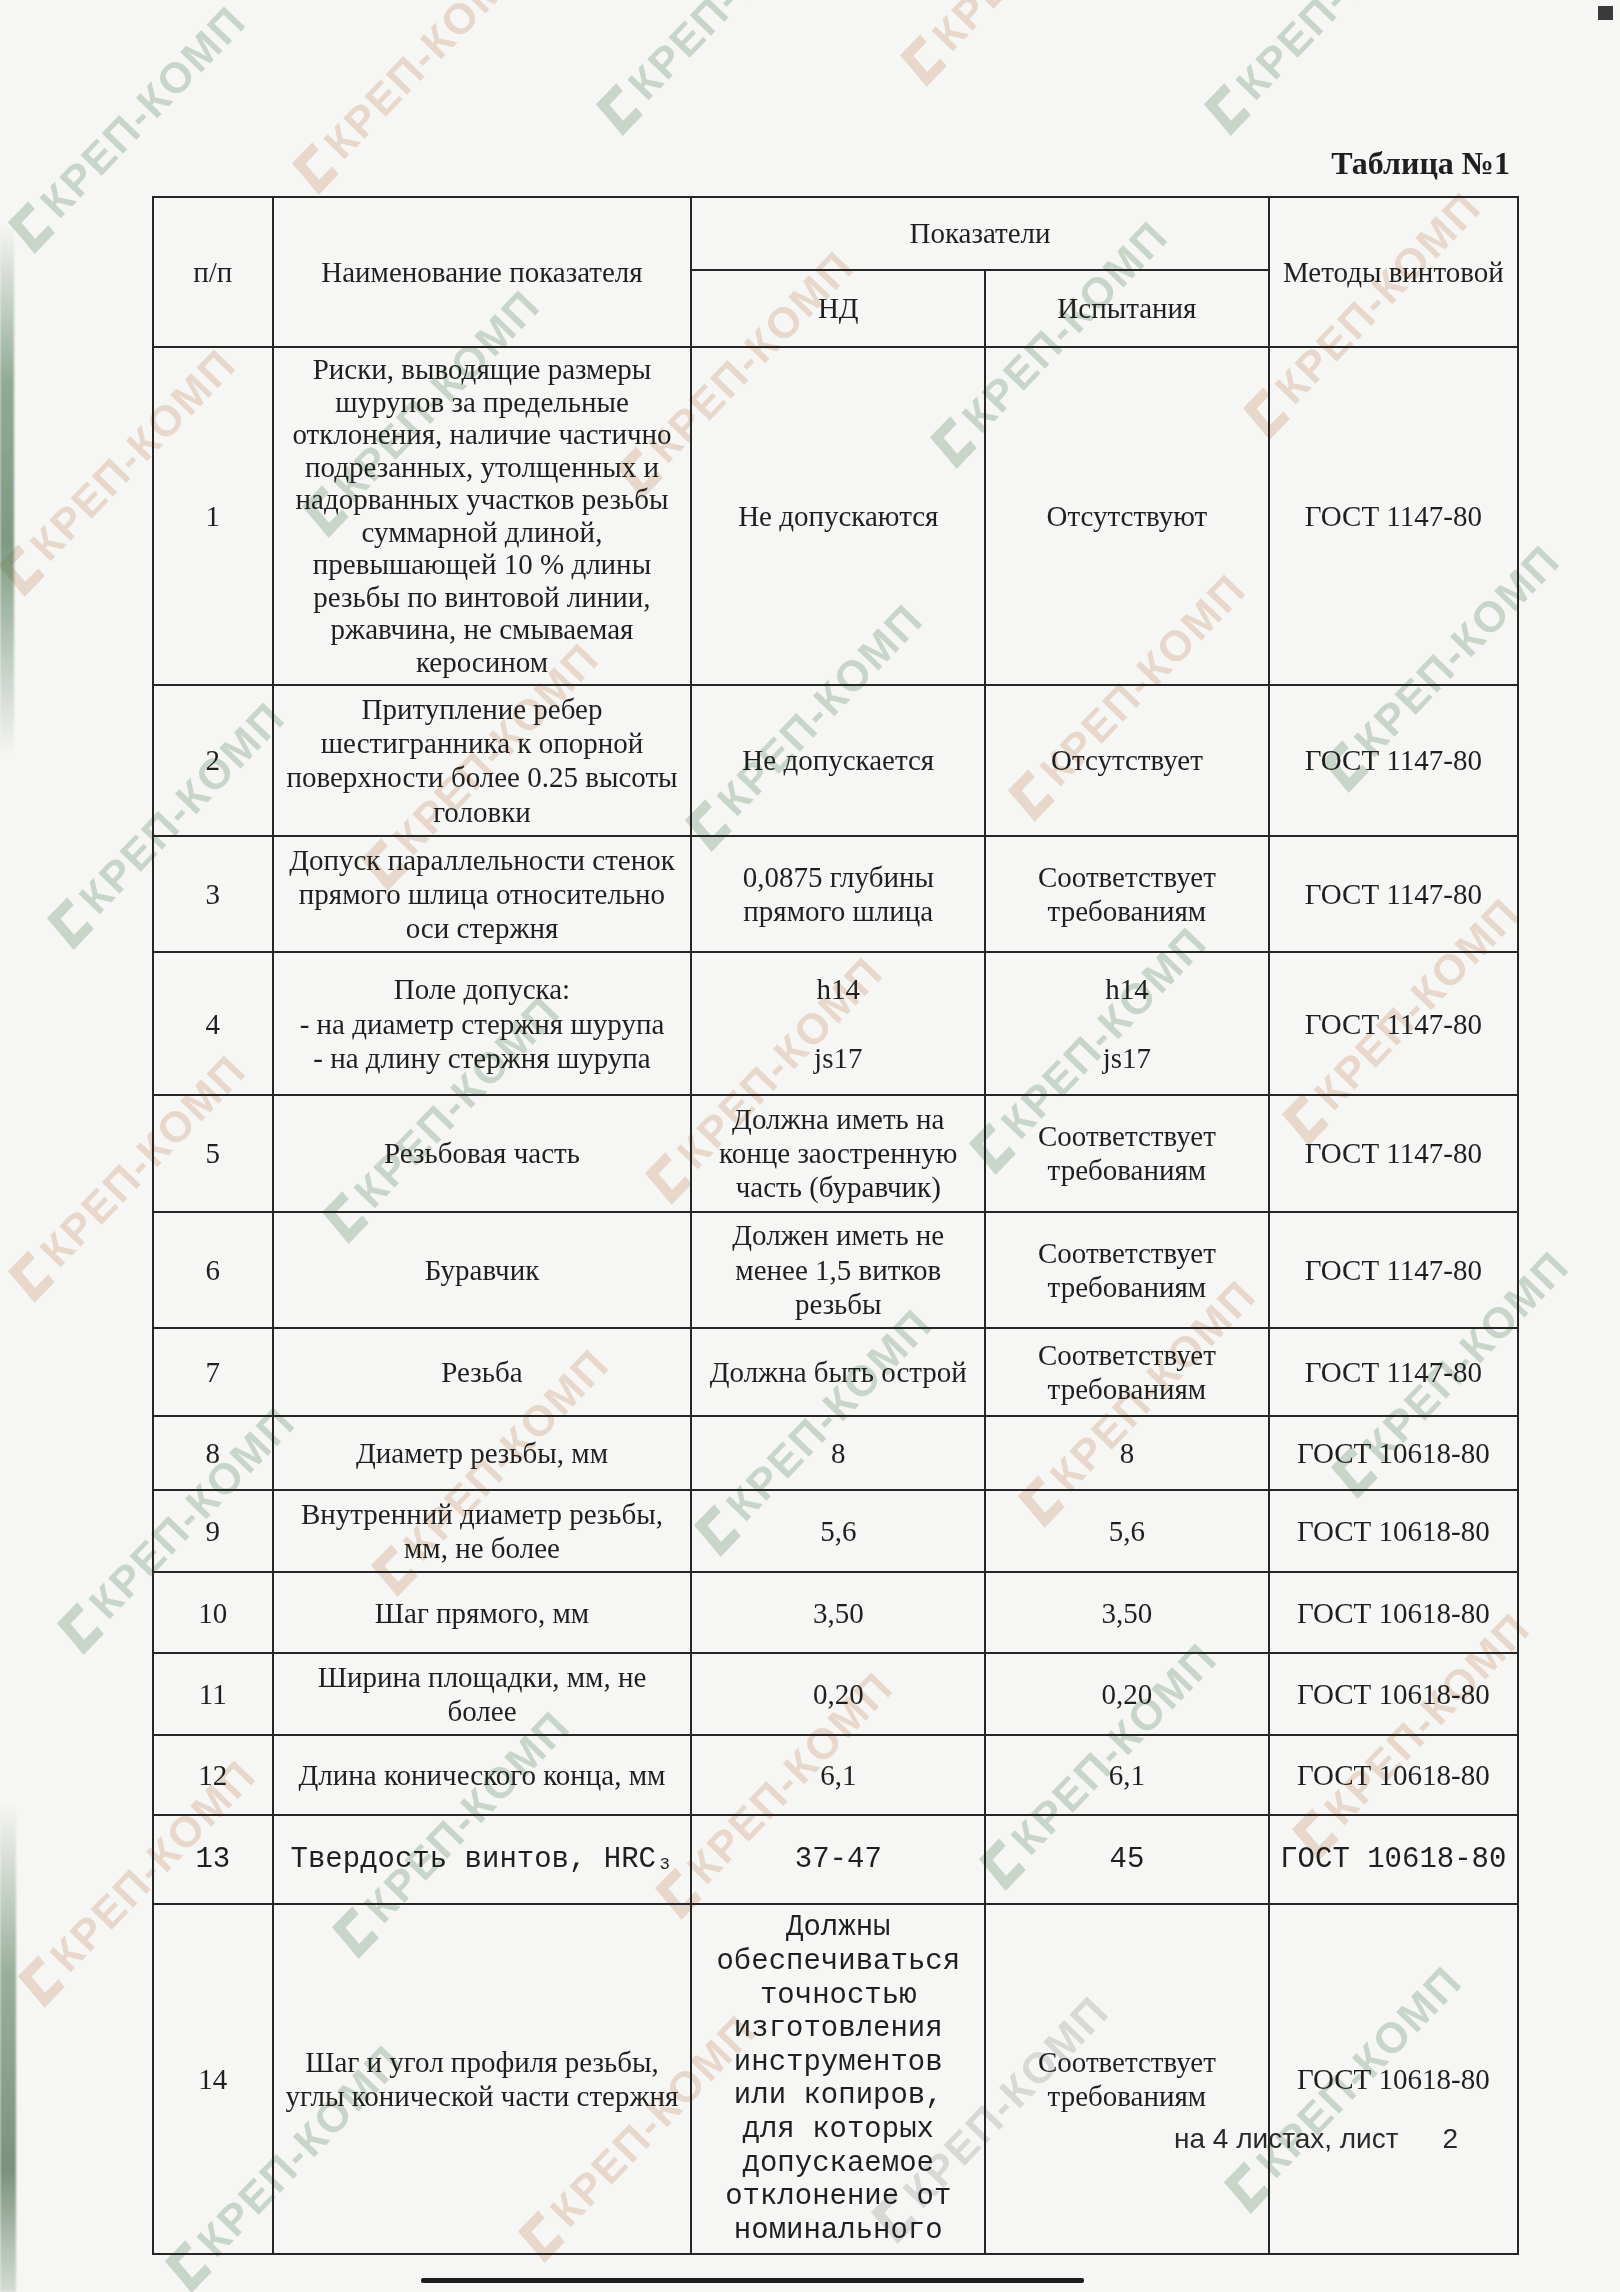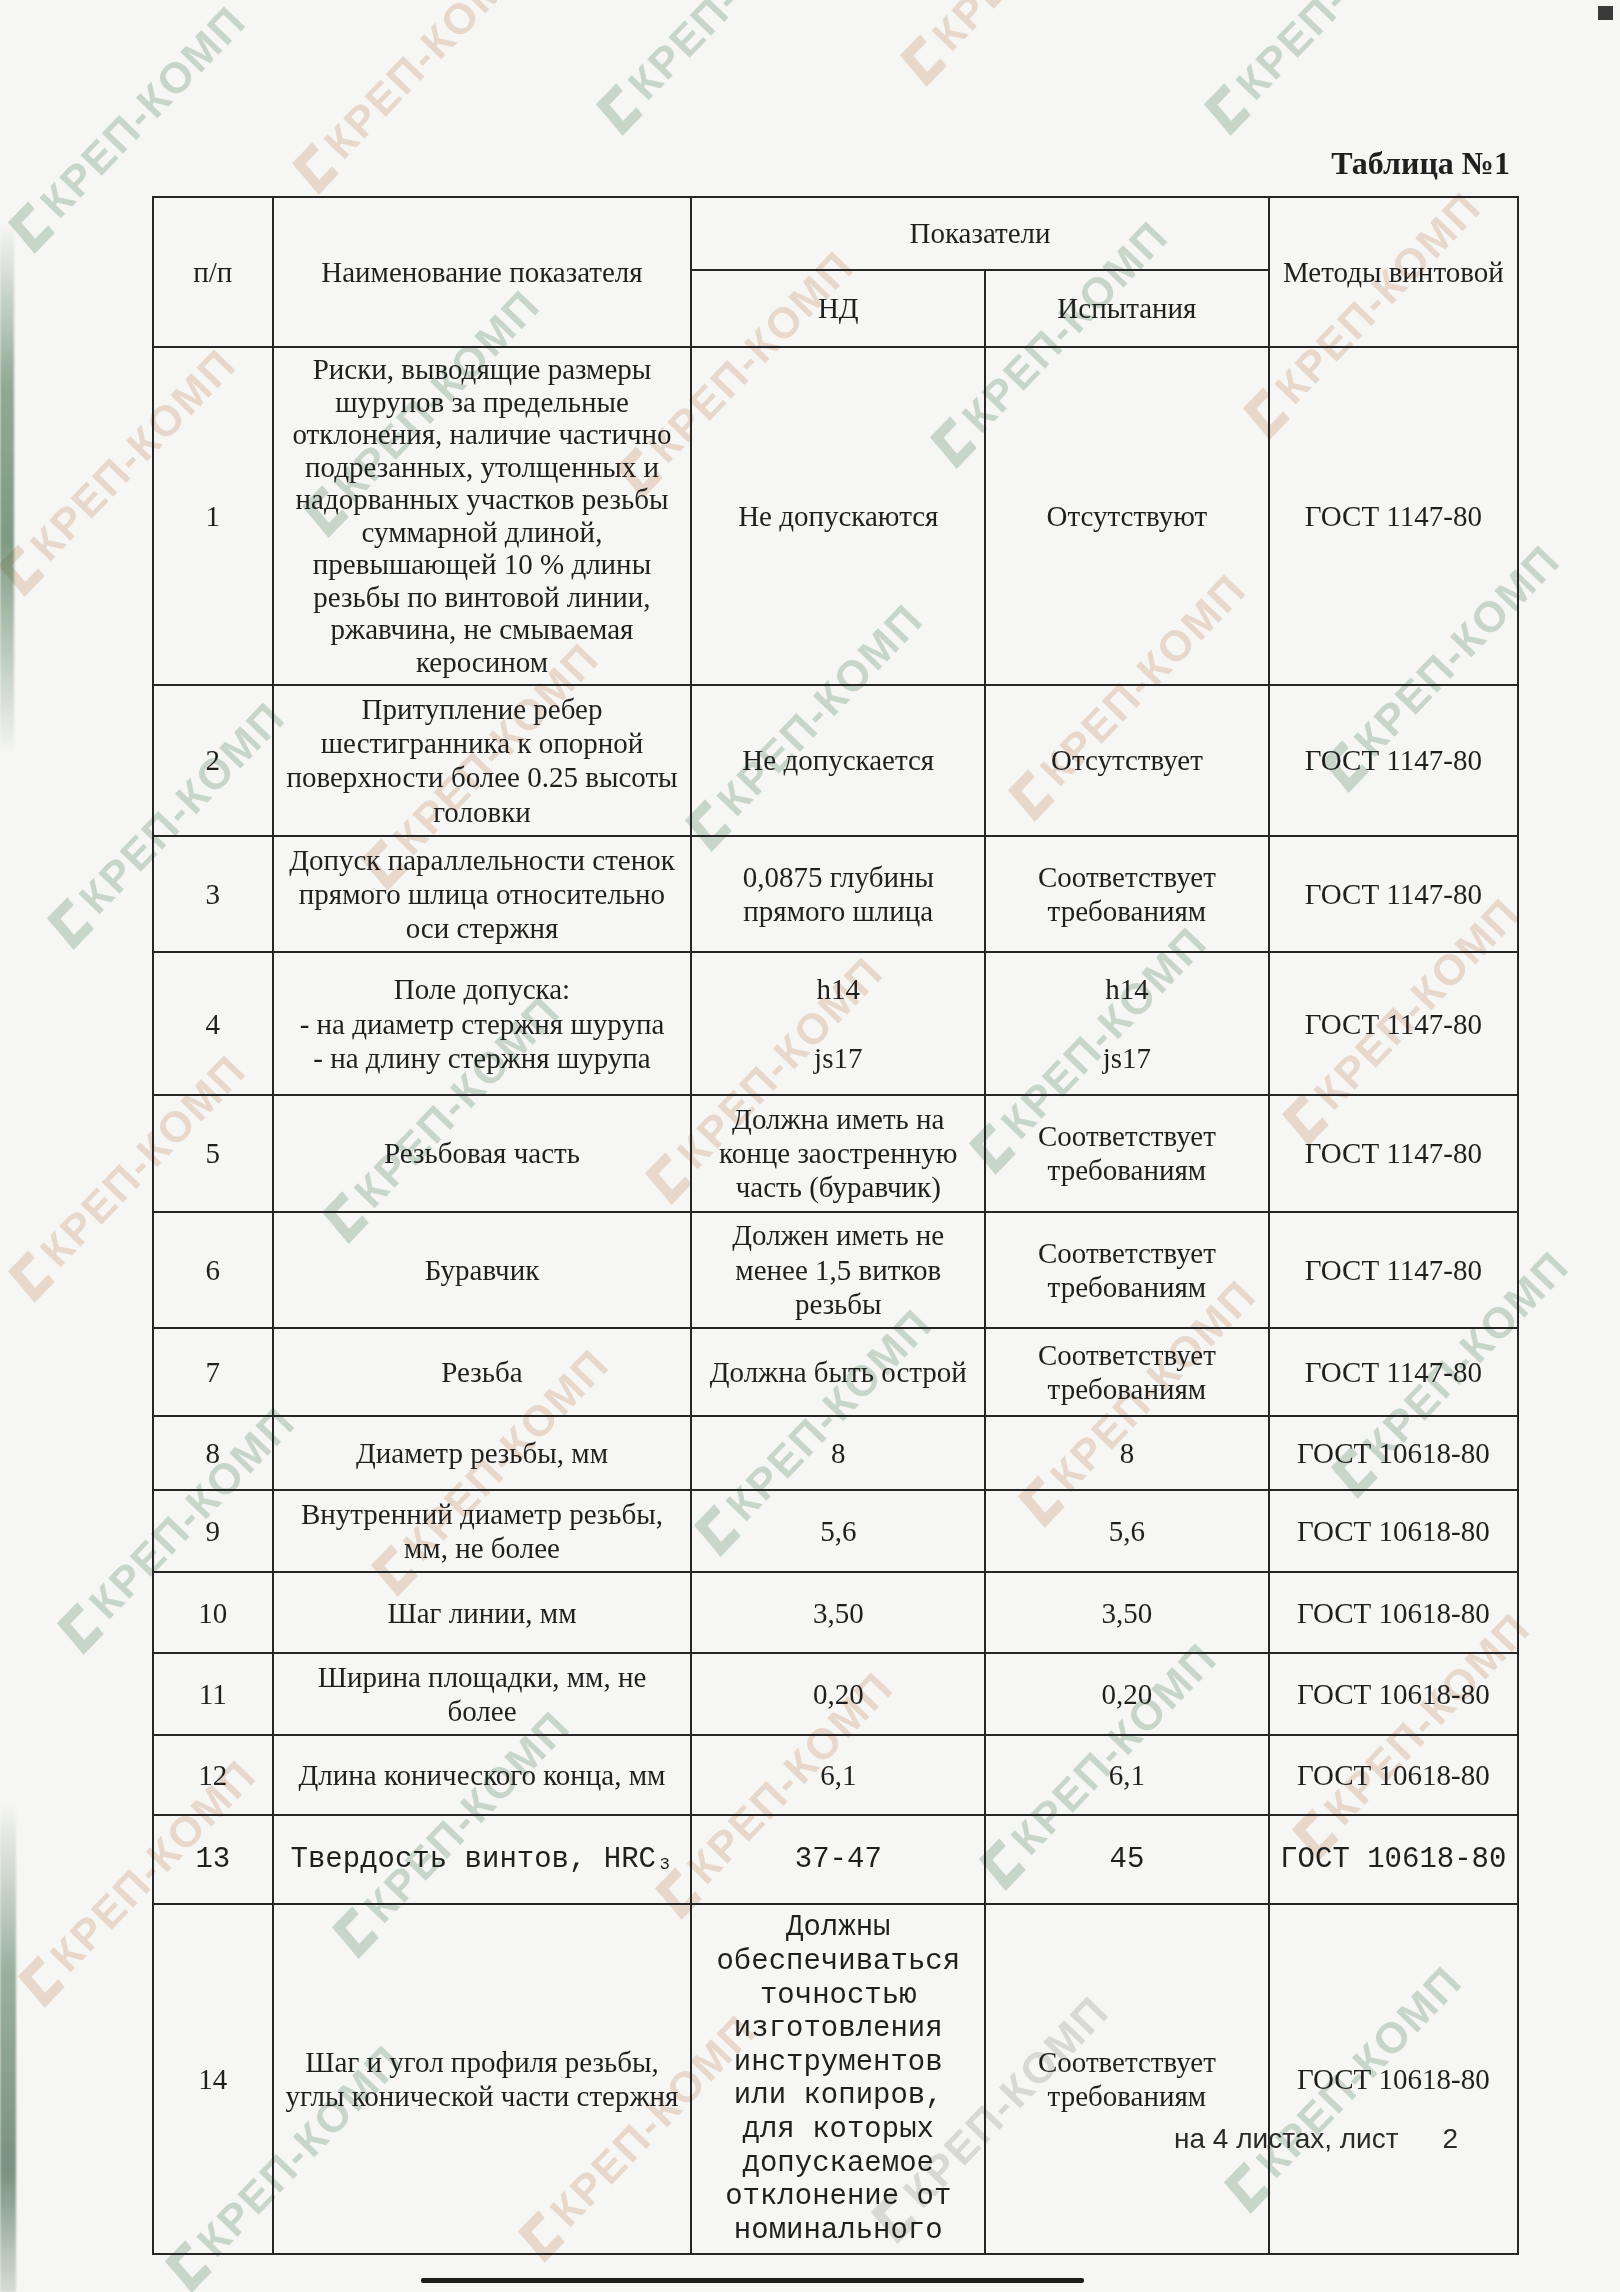--- a/index.html
+++ b/index.html
@@ -367,21 +367,21 @@
     <tr>
       <td class="cell-num">9</td>
       <td class="cell-name">Внутренний диаметр резьбы, мм, не более</td>
       <td class="cell-nd">5,6</td>
       <td class="cell-test">5,6</td>
       <td class="cell-method">ГОСТ 10618-80</td>
     </tr>
 
     <tr>
       <td class="cell-num">10</td>
-      <td class="cell-name">Шаг линии, мм</td>
+      <td class="cell-name">Шаг прямого, мм</td>
       <td class="cell-nd">3,50</td>
       <td class="cell-test">3,50</td>
       <td class="cell-method">ГОСТ 10618-80</td>
     </tr>
 
     <tr>
       <td class="cell-num">11</td>
       <td class="cell-name">Ширина площадки, мм, не более</td>
       <td class="cell-nd">0,20</td>
       <td class="cell-test">0,20</td>

